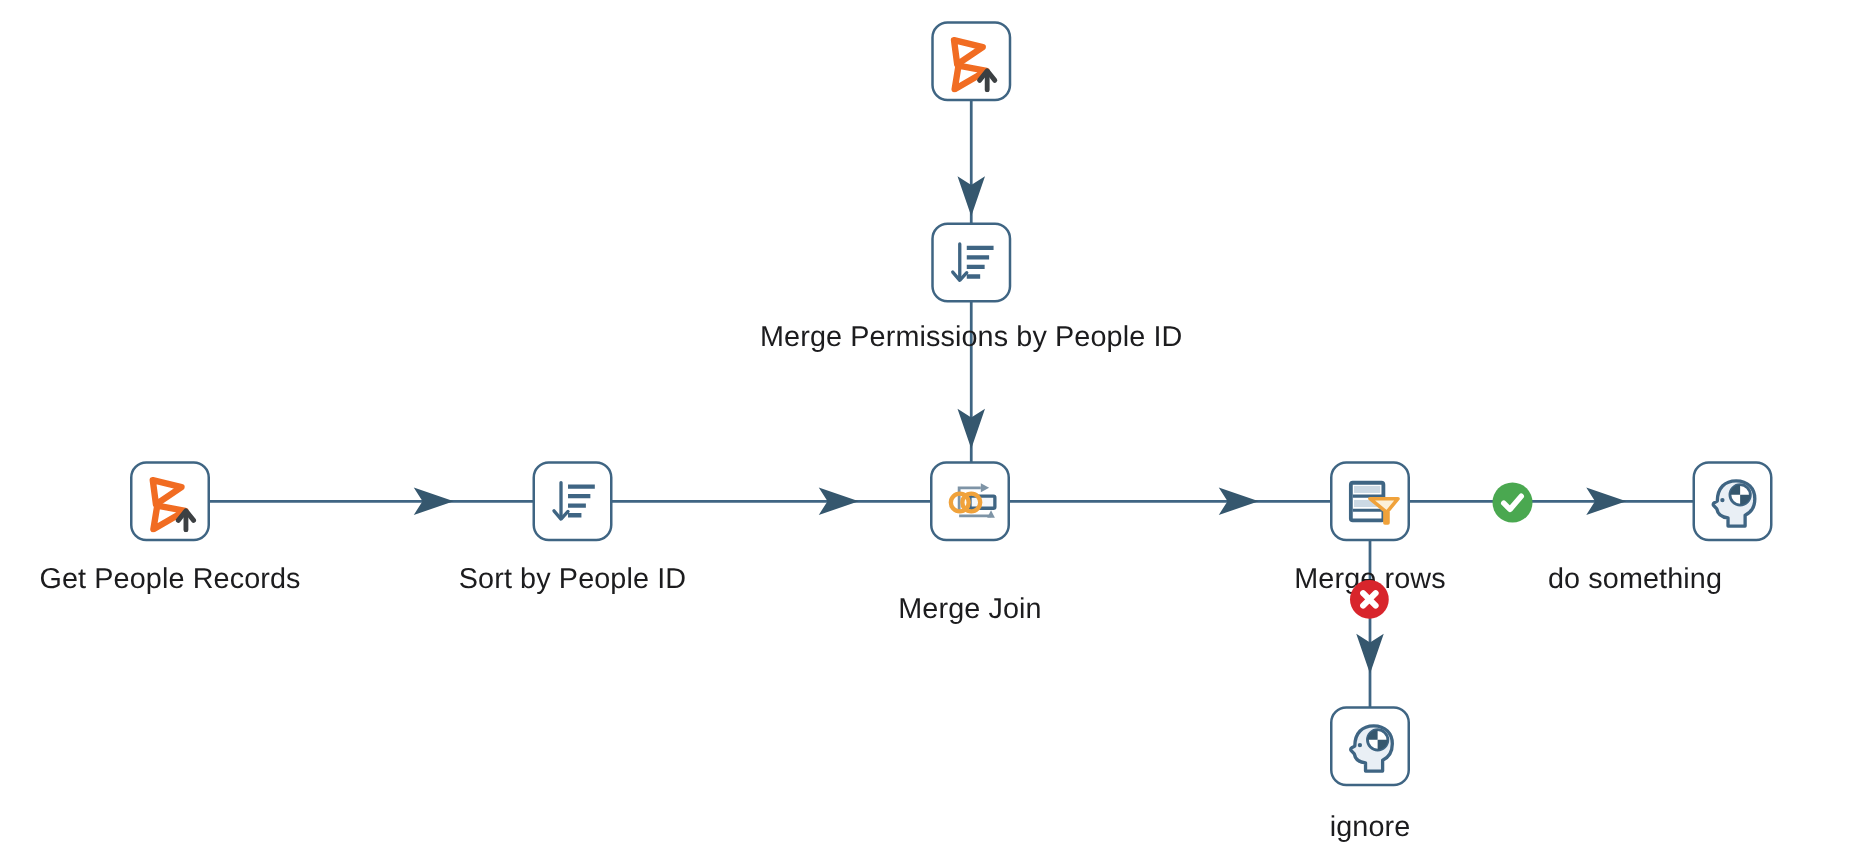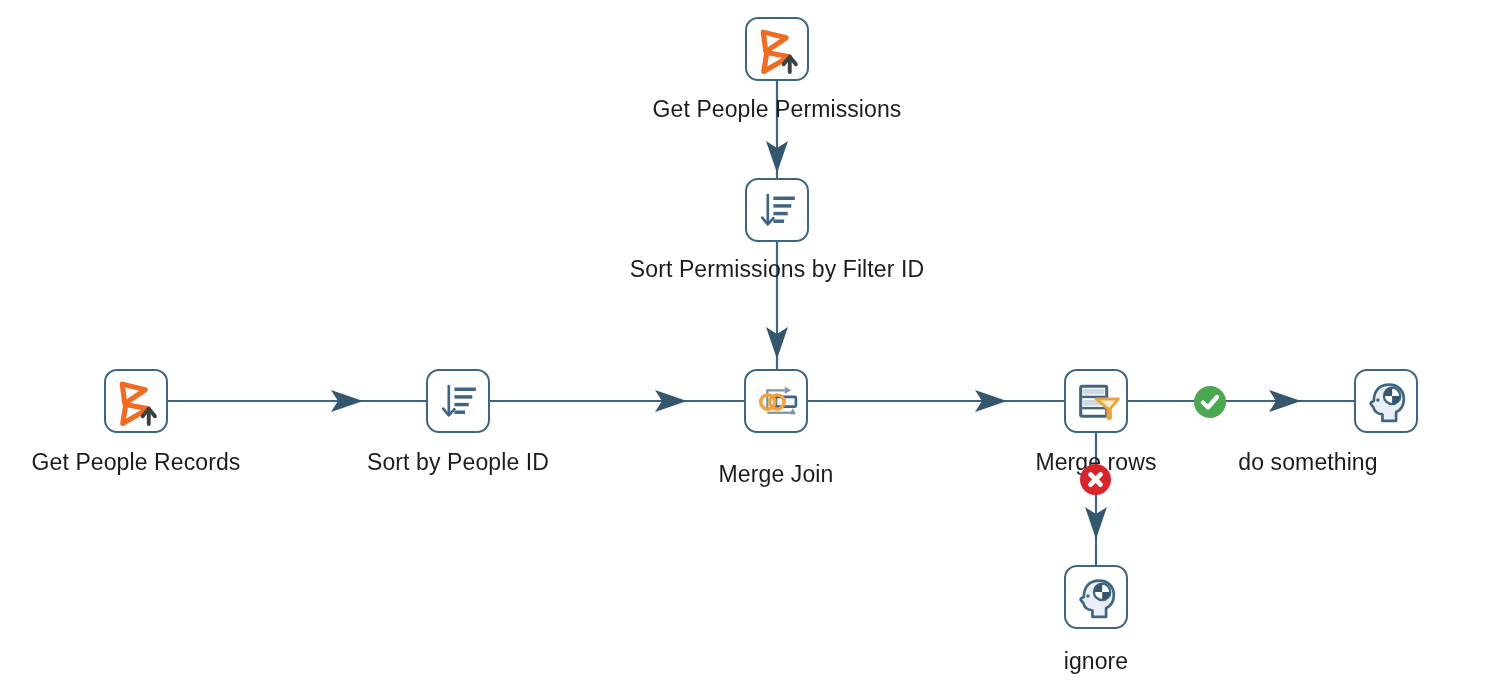--- a/index.html
+++ b/index.html
@@ -144,25 +144,24 @@
     <svg viewBox="0 0 48 48">
         <use href="#sym-dummy"></use>
       </svg>
   </div>
   <div class="node" style="left:1064px;top:565px">
     <svg viewBox="0 0 48 48">
         <use href="#sym-dummy"></use>
       </svg>
   </div>
 
-  <div class="label" style="left:777px;top:95px">Get People Permissions</div>
-  <div class="label" style="left:777px;top:255px">Sort Permissions by Filter ID</div>
+  <div class="label" style="left:777px;top:255px">Merge Permissions by People ID</div>
   <div class="label" style="left:136px;top:448px">Get People Records</div>
   <div class="label" style="left:458px;top:448px">Sort by People ID</div>
-  <div class="label" style="left:776px;top:460px">Merge Join</div>
+  <div class="label" style="left:776px;top:472px">Merge Join</div>
   <div class="label" style="left:1096px;top:448px">Merge rows</div>
   <div class="label" style="left:1308px;top:448px">do something</div>
   <div class="label" style="left:1096px;top:647px">ignore</div>
 
   <div class="badge success" style="left:1194px;top:386px">
     <svg viewBox="0 0 32 32">
       <polyline points="9,16.5 14,21.5 23,11" fill="none" stroke="#ffffff" stroke-width="4.4" stroke-linecap="round" stroke-linejoin="round"></polyline>
     </svg>
   </div>
   <div class="badge error" style="left:1080px;top:464px">

